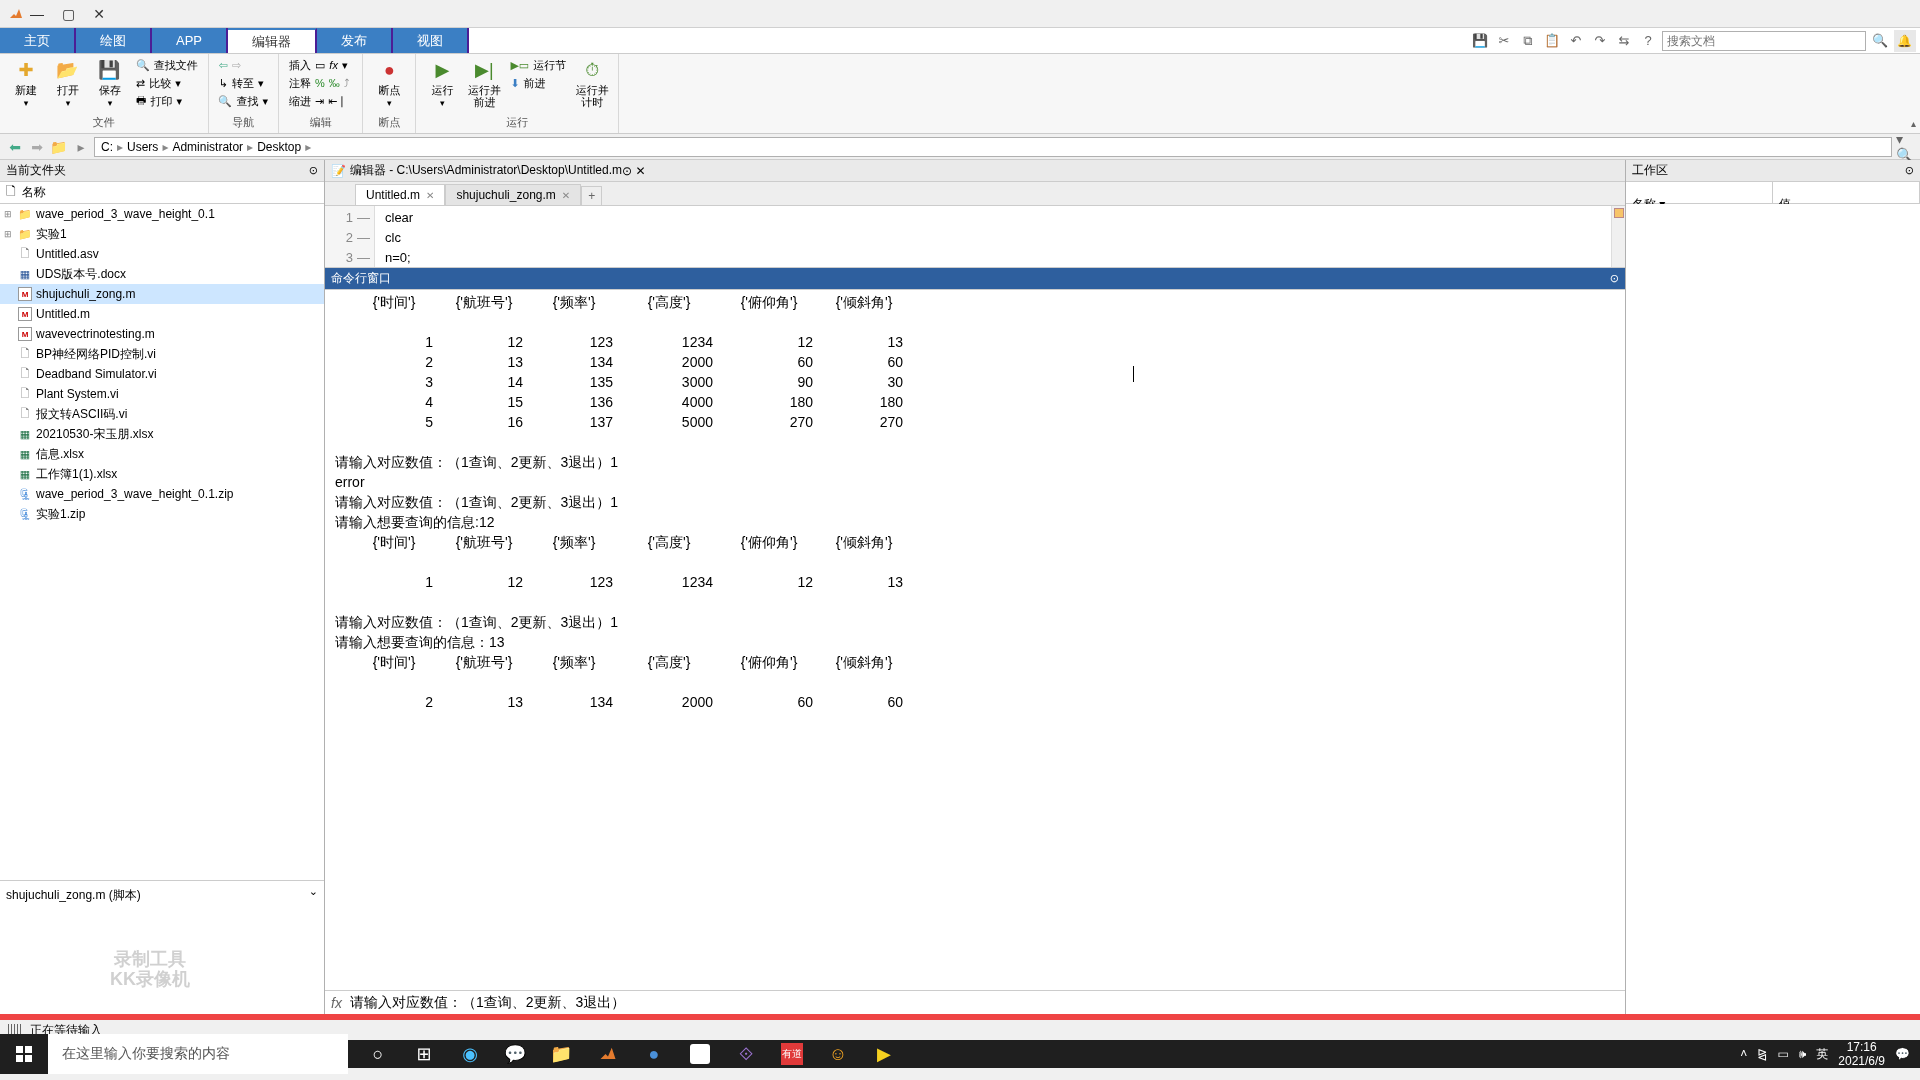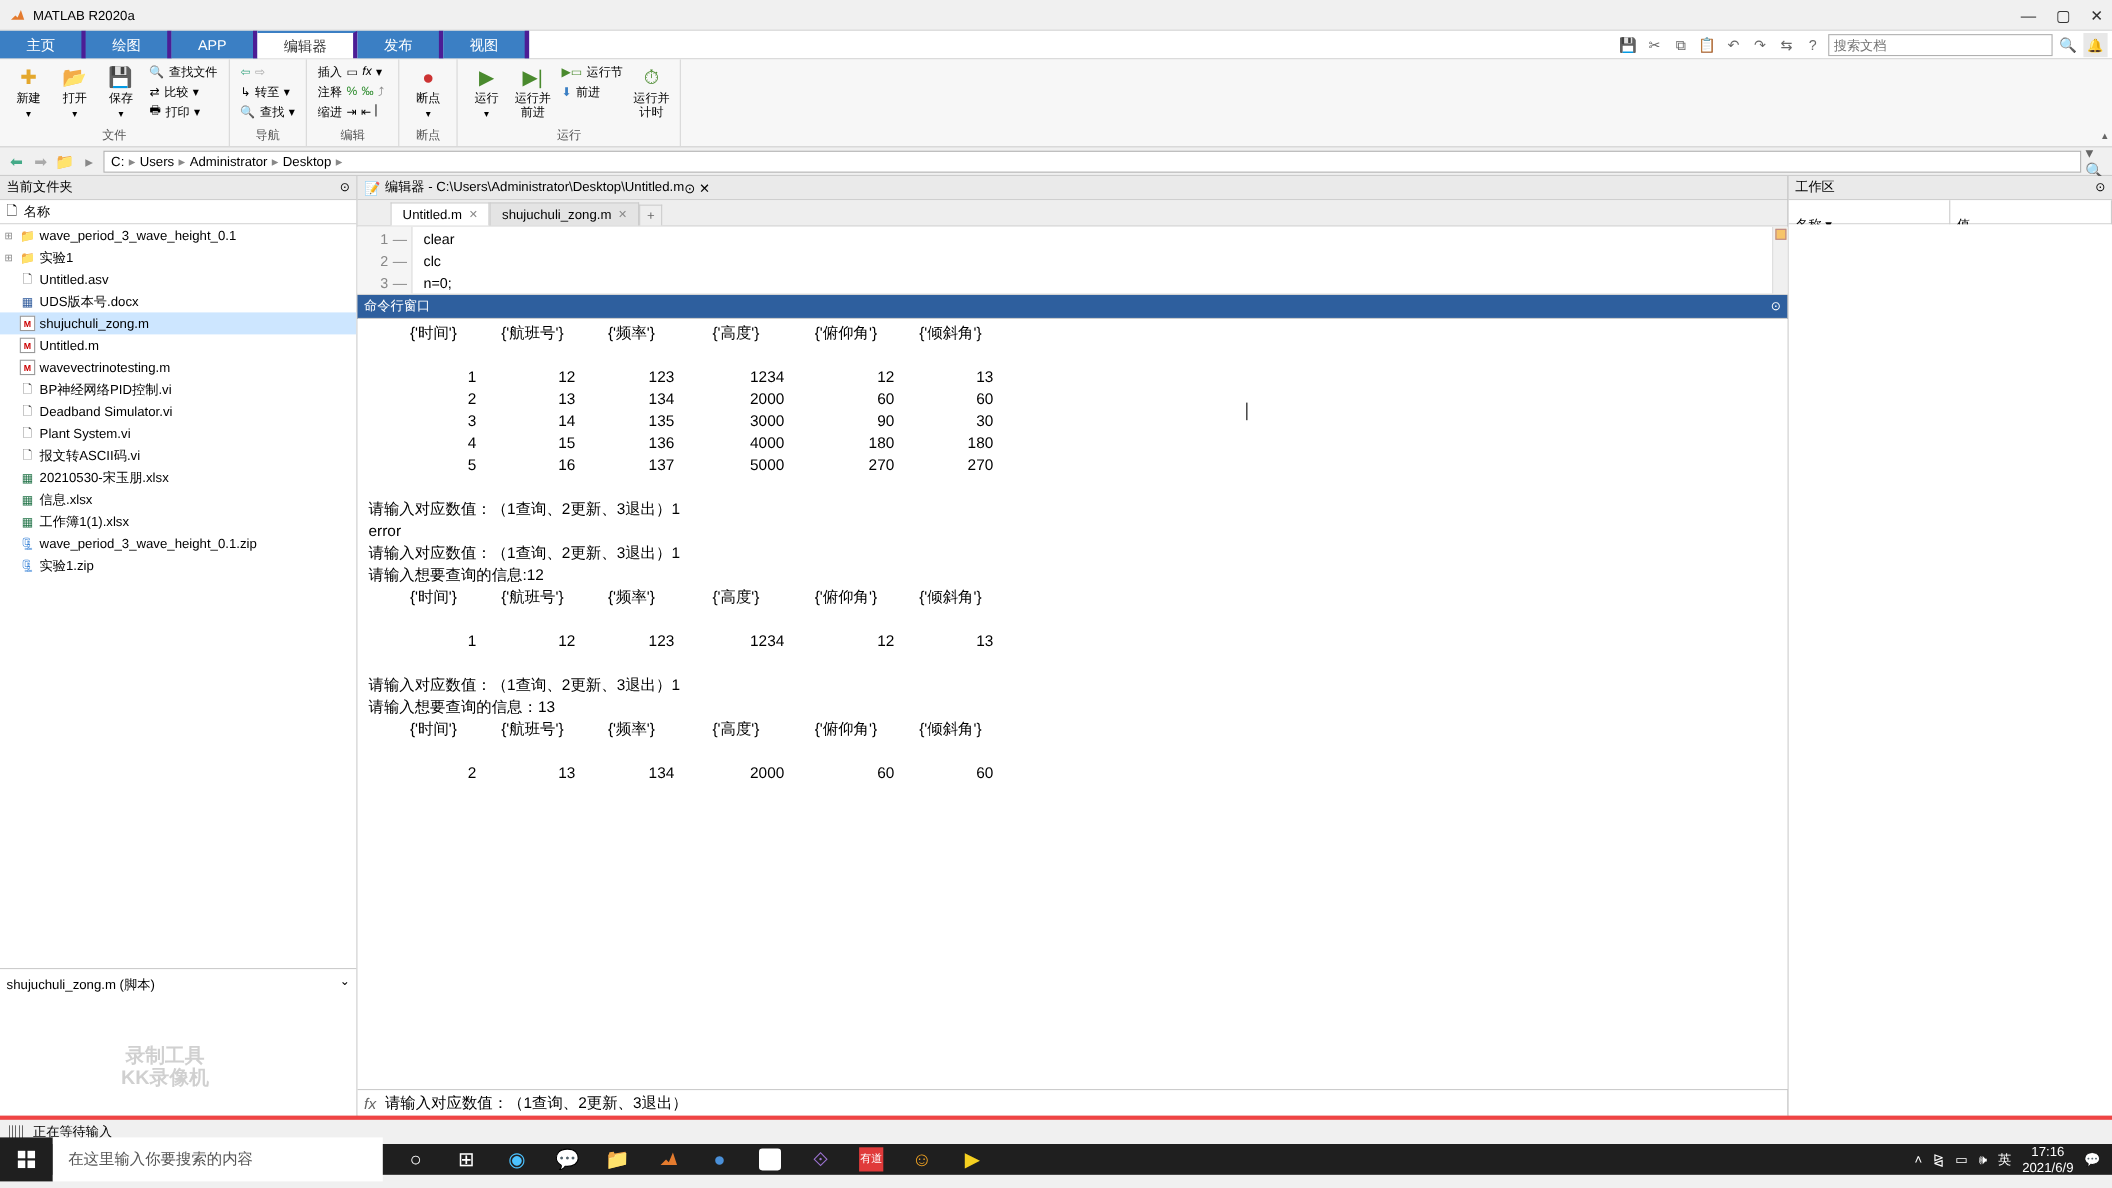--- a/index.html
+++ b/index.html
@@ -7,21 +7,21 @@
 
 
 .titlebar { height: 28px; background: #f0f0f0; display: flex; align-items: center; padding: 0 8px; border-bottom: 1px solid #d0d0d0; }
 .titlebar .mlogo { width: 16px; height: 16px; margin-right: 6px; }
 .titlebar .title { flex: 1; font-size: 12px; }
 .titlebar .wbtns { display: flex; gap: 18px; font-size: 14px; color: #333; }
 .titlebar .wbtn { cursor: pointer; }
 
 
 .menutabs { height: 26px; background: #fff; display: flex; align-items: stretch; border-bottom: 1px solid #ccc; }
-.menutab { padding: 0 24px; display: flex; align-items: center; color: #fff; background: #3b7fc4; font-size: 13px; cursor: pointer; border-right: 4px solid #4c1d95; }
+.menutab { padding: 0 24px; display: flex; align-items: center; color: #fff; background: #3b7fc4; font-size: 13px; cursor: pointer; border-right: 2px solid #4c1d95; }
 .menutab.active { background: #fff; color: #333; border-top: 2px solid #3b7fc4; }
 .menuright { margin-left: auto; display: flex; align-items: center; gap: 4px; padding-right: 4px; }
 .menuright .ico { width: 20px; height: 20px; display: flex; align-items: center; justify-content: center; color: #666; font-size: 13px; }
 .searchdocs { width: 204px; height: 20px; border: 1px solid #b0b0b0; padding: 1px 4px; font-size: 12px; }
 .bell { width: 22px; height: 22px; background: #e8e8e8; display:flex; align-items:center; justify-content:center; color:#666; }
 
 
 .ribbon { height: 80px; background: #f7f7f7; border-bottom: 1px solid #ccc; display: flex; }
 .rgroup { border-right: 1px solid #d8d8d8; display: flex; flex-direction: column; padding: 2px 6px; }
 .rgroup .rbody { flex: 1; display: flex; align-items: flex-start; gap: 2px; }
@@ -81,21 +81,21 @@
 .cmdhdr span { text-align: center; }
 .cursor-caret { position:absolute; left: 808px; top: 76px; width:1px; height:16px; background:#000; }
 .fxprompt { height: 24px; border-top: 1px solid #ccc; display: flex; align-items: center; padding: 0 6px; font-family: Consolas, monospace; font-size: 14px; background:#fff; }
 .fxprompt .fx { font-style: italic; color: #666; margin-right: 8px; }
 
 
 .wshead { height: 22px; background: #fff; border-bottom: 1px solid #ccc; display: flex; font-size: 12px; }
 .wscol { flex: 1; padding: 14px 6px; border-right: 1px solid #ccc; }
 
 
-.statusbar { height: 26px; background: #f0f0f0; border-top: 4px solid #ef4444; display: flex; align-items: center; padding: 0 8px; font-size: 12px; gap: 8px; }
+.statusbar { height: 26px; background: #f0f0f0; border-top: 6px solid #ef4444; display: flex; align-items: center; padding: 0 8px; font-size: 12px; gap: 8px; }
 .statusbar .busy { width: 14px; height: 12px; background: repeating-linear-gradient(90deg,#666 0 1px, transparent 1px 3px); }
 
 
 .taskbar { height: 28px; background: #1f1f1f; display: flex; align-items: center; color: #fff; }
 .taskbar .start { width: 48px; height: 40px; display: flex; align-items: center; justify-content: center; background: #1f1f1f; }
 .taskbar .searchbox { flex: 0 0 300px; height: 40px; background: #fff; color: #555; display: flex; align-items: center; padding: 0 14px; font-size: 14px; }
 .taskbar .tbtns { flex: 1; display: flex; align-items: center; gap: 2px; padding: 0 8px; }
 .taskbar .tbtn { width: 44px; height: 40px; display: flex; align-items: center; justify-content: center; font-size: 18px; }
 .taskbar .tray { display: flex; align-items: center; gap: 10px; padding: 0 10px; font-size: 12px; }
 .taskbar .clock { text-align: center; line-height: 1.2; font-size: 12px; }
@@ -111,21 +111,20 @@
 </style>
 </head>
 <body>
 
 <div class="titlebar">
   <span class="mlogo">
     <svg viewBox="0 0 16 16">
         <path d="M2 12 L6 8 L8 10 L11 3 L14 12 Z" fill="#e47b2e"></path>
       </svg>
   </span>
-  <span class="title">MATLAB R2020a</span>
   <div class="wbtns">
     <span class="wbtn">—</span>
     <span class="wbtn">▢</span>
     <span class="wbtn">✕</span>
   </div>
 </div>
 
 <div class="menutabs">
   <div class="menutab">主页</div>
   <div class="menutab">绘图</div>

